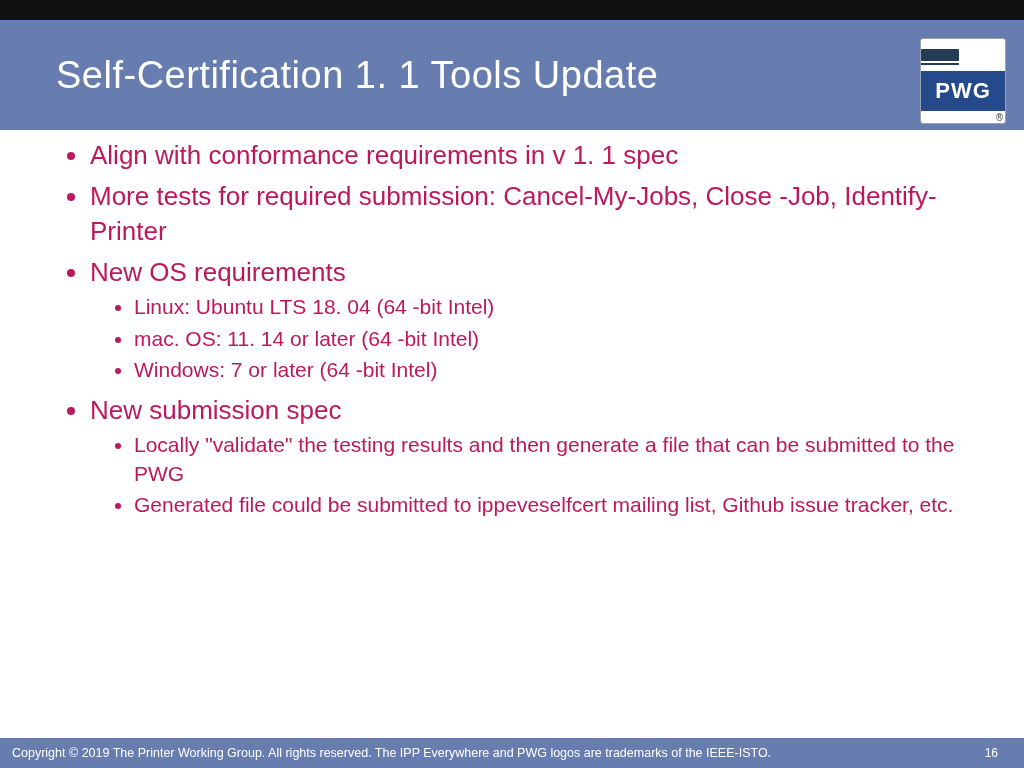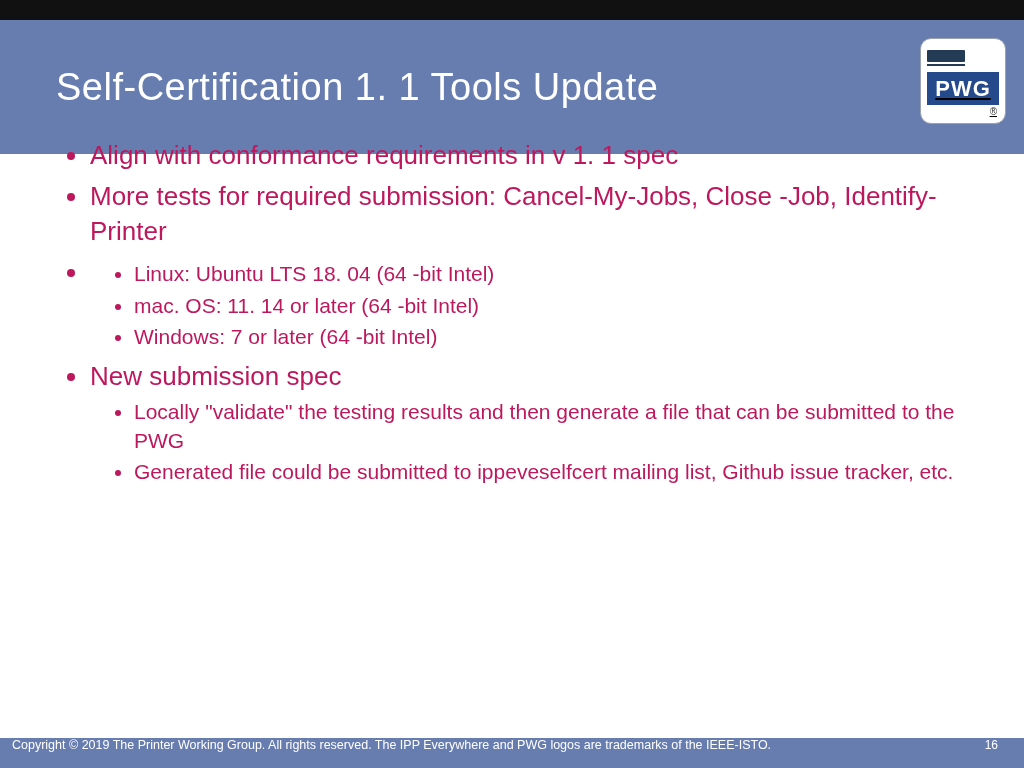--- a/index.html
+++ b/index.html
@@ -1,32 +1,32 @@
 <!DOCTYPE html>
 <html><head>
 <meta charset="utf-8">
 <style>
   * { margin: 0; padding: 0; box-sizing: border-box; }
   html, body { width: 1024px; height: 768px; font-family: Verdana, Geneva, sans-serif; background: #fff; overflow: hidden; }
   .slide { position: relative; width: 1024px; height: 768px; background: #fff; }
   .topband { position: absolute; left: 0; top: 0; width: 1024px; height: 20px; background: #111; }
-  .titlebar { position: absolute; left: 0; top: 20px; width: 1024px; height: 134px; background: #677db0; display: flex; align-items: center; }
+  .titlebar { position: absolute; left: 0; top: 20px; width: 1024px; height: 110px; background: #677db0; display: flex; align-items: center; }
   .title { color: #fff; font-size: 38px; font-weight: 400; padding-left: 56px; letter-spacing: 0.5px; }
-  .logo { position: absolute; right: 18px; top: 18px; width: 86px; height: 86px; background: #fff; border: 1px solid #9aa2ad; border-radius: 11px; padding: 6px; display: flex; flex-direction: column; text-decoration: underline; }
+  .logo { position: absolute; right: 18px; top: 18px; width: 86px; height: 86px; background: #fff; border: 1px solid #9aa2ad; border-radius: 3px; display: flex; flex-direction: column; }
   .logo-top { height: 26px; display: flex; align-items: end; gap: 3px; }
   .logo-bar1 { width: 38px; height: 12px; background: #243b55; border-radius: 1px; }
   .logo-line { border-top: 2px solid #243b55; width: 38px; margin-top: 2px; }
   .logo-text { margin-top: 6px; height: 40px; background: #254a8c; color: #fff; font-weight: 700; font-size: 22px; display: flex; align-items: center; justify-content: center; letter-spacing: 1px; font-family: Arial, sans-serif; }
   .reg { color: #333; font-size: 10px; text-align: right; padding-right: 2px; margin-top: 1px; }
   .content { position: absolute; left: 68px; top: 138px; width: 900px; color: #be185d; }
   ul.level1 { list-style: disc; padding-left: 22px; }
   ul.level1 > li { font-size: 26px; line-height: 1.35; margin-bottom: 6px; }
   ul.level2 { list-style: disc; padding-left: 44px; margin-top: 2px; margin-bottom: 8px; }
   ul.level2 > li { font-size: 21px; line-height: 1.4; margin-bottom: 2px; }
-  .footer { position: absolute; left: 0; bottom: 0; width: 1024px; height: 30px; background: #677db0; color: #fff; display: flex; align-items: flex-start; justify-content: space-between; padding: 0 26px 0 12px; font-family: Arial, sans-serif; }
+  .footer { position: absolute; left: 0; bottom: 0; width: 1024px; height: 30px; background: #677db0; color: #fff; display: flex; align-items: center; justify-content: space-between; padding: 0 26px 0 12px; font-family: Arial, sans-serif; }
   .copyright { font-size: 12.5px; }
   .pagenum { font-size: 12px; }
 </style>
 </head>
 <body>
 
 <div class="slide">
   <div class="topband"></div>
 
   <div class="titlebar">
@@ -41,20 +41,21 @@
       <div class="logo-text">PWG</div>
       <div class="reg">®</div>
     </div>
   </div>
 
   <div class="content">
     <ul class="level1">
       <li>Align with conformance requirements in v 1. 1 spec</li>
       <li>More tests for required submission: Cancel-My-Jobs, Close -Job, Identify-Printer</li>
       <li>
+        <span>New OS requirements</span>
         <ul class="level2">
           <li>Linux: Ubuntu LTS 18. 04 (64 -bit Intel)</li>
           <li>mac. OS: 11. 14 or later (64 -bit Intel)</li>
           <li>Windows: 7 or later (64 -bit Intel)</li>
         </ul>
       </li>
       <li>
         <span>New submission spec</span>
         <ul class="level2">
           <li>Locally "validate" the testing results and then generate a file that can be submitted to the PWG</li>

